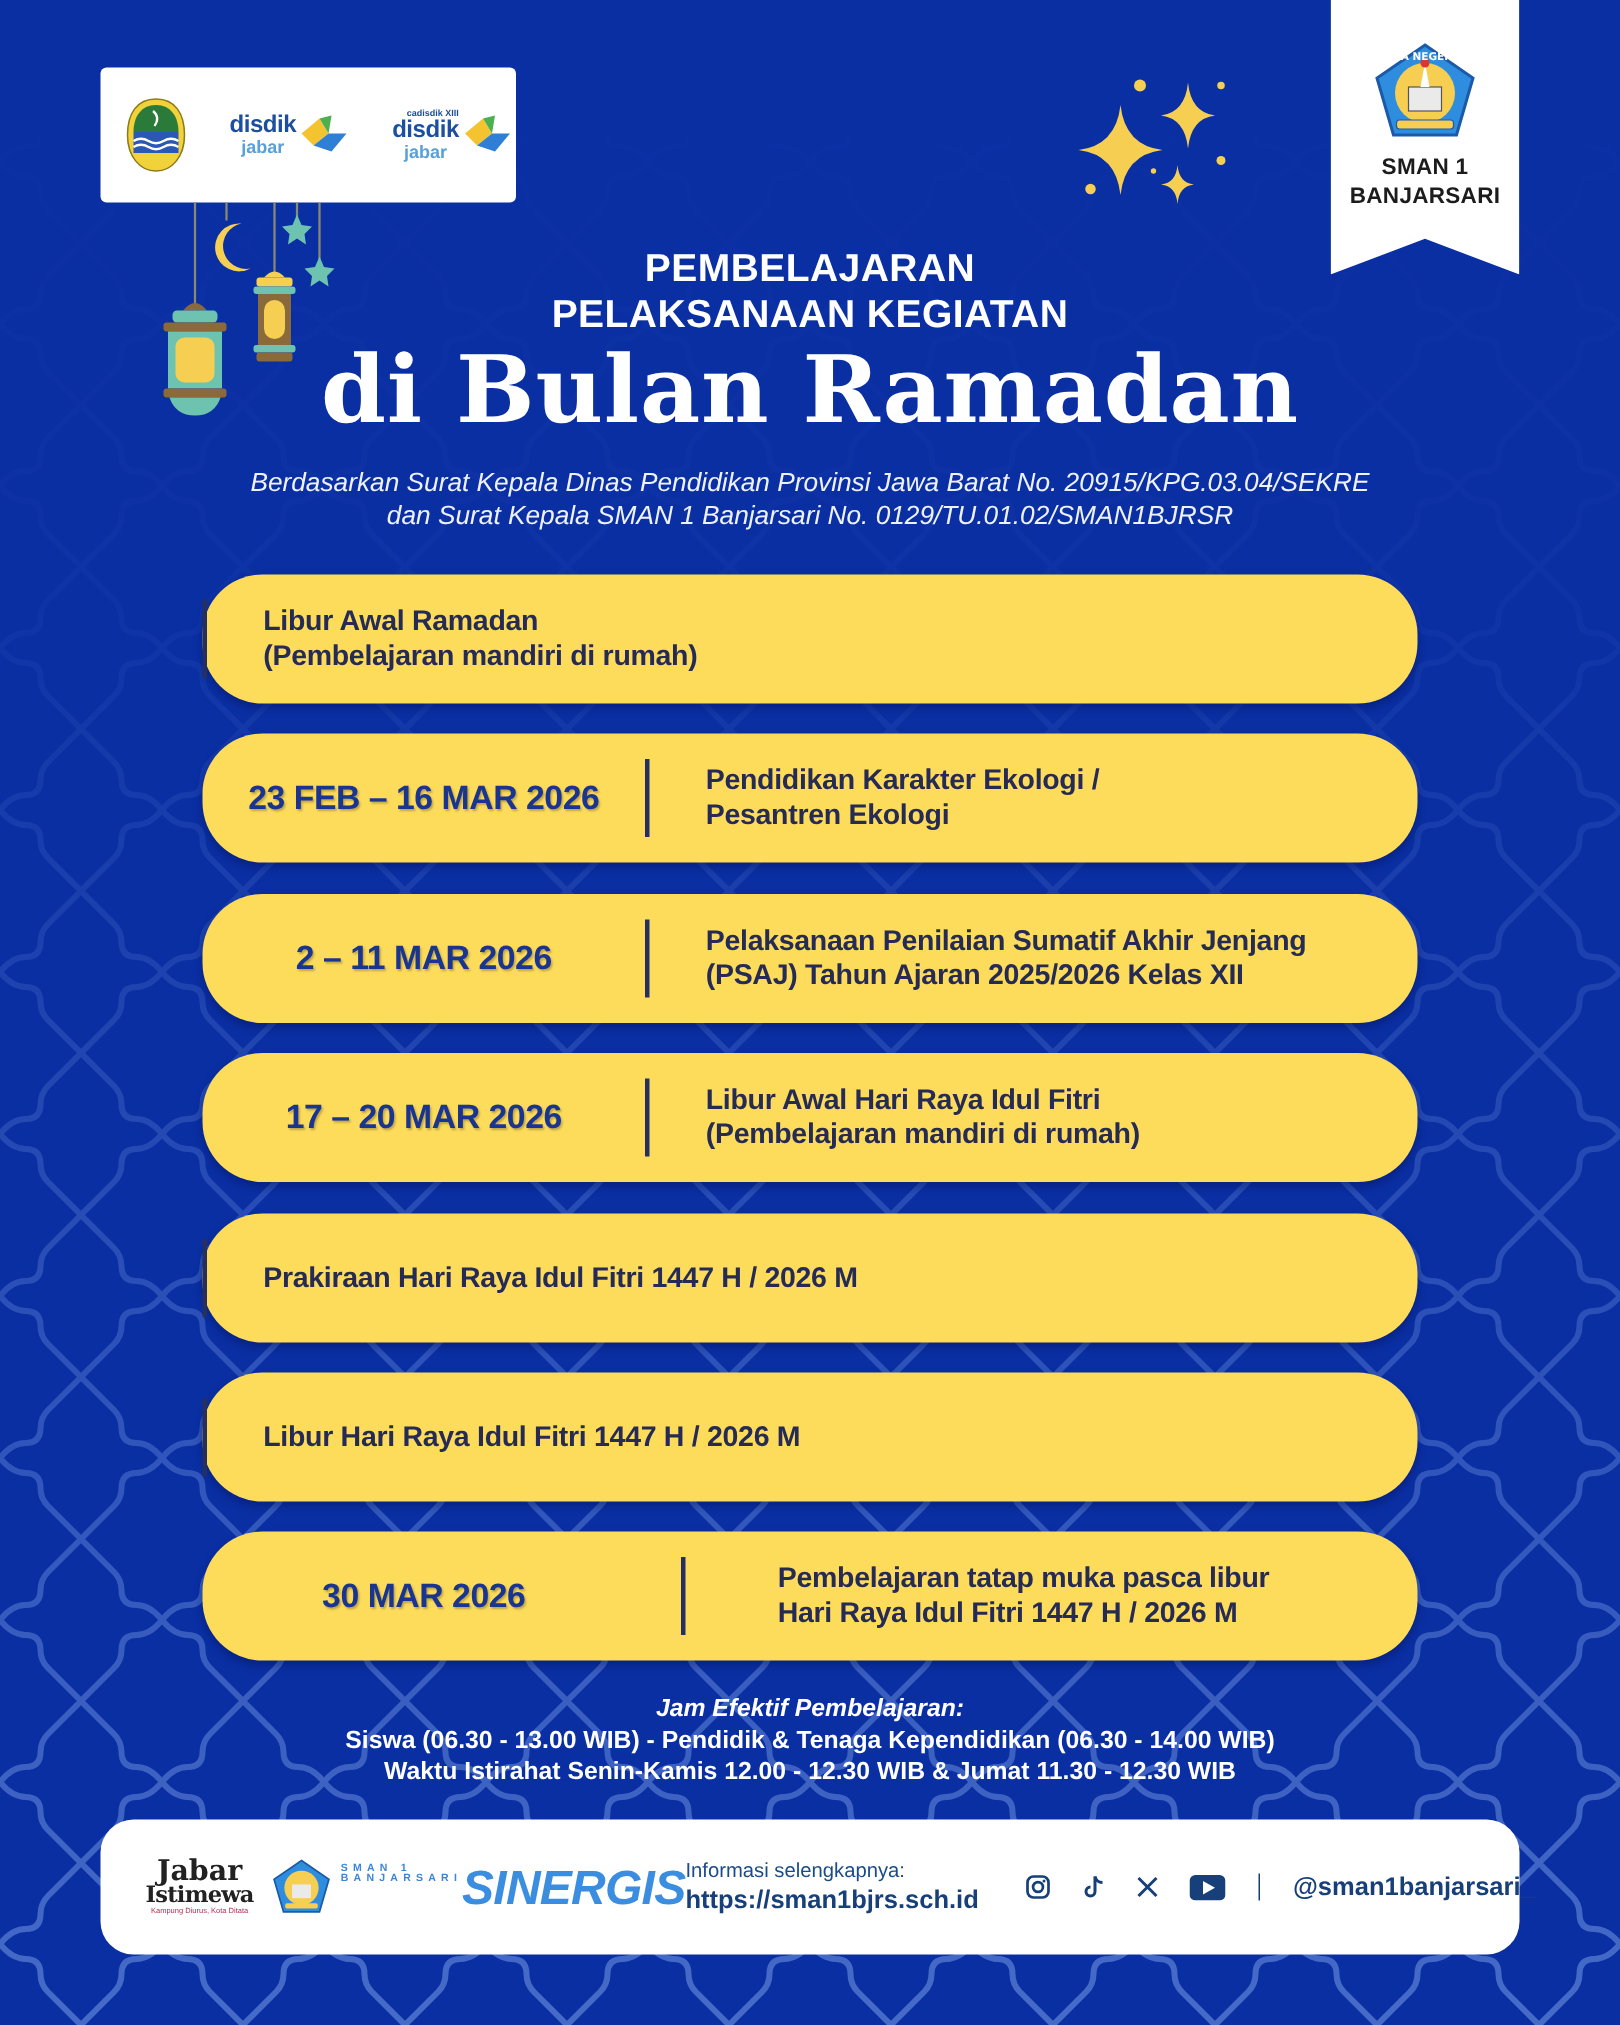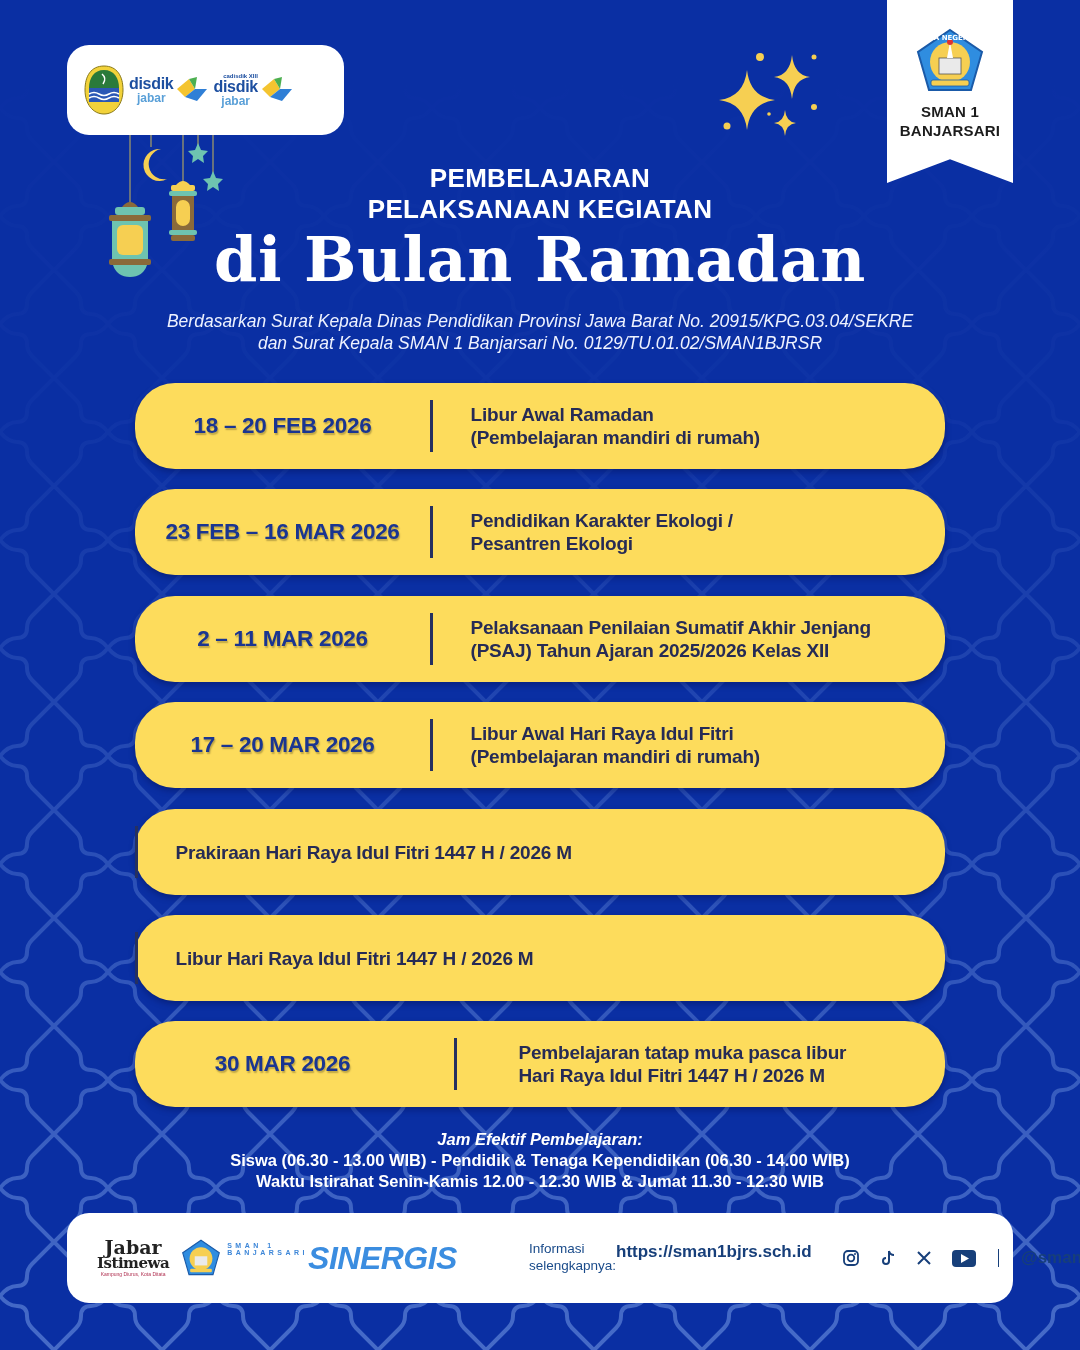--- a/index.html
+++ b/index.html
@@ -12,22 +12,22 @@
     }
     .bg-pattern {
       position: absolute; left: 0; top: 0; width: 1080px; height: 1350px;
       pointer-events: none;
     }
     .abs { position: absolute; }
 
     
     .logo-card {
       left: 67px; top: 45px; width: 277px; height: 90px;
-      background: #fff; border-radius: 22px;
-      display: flex; align-items: center; padding: 0 16px; gap: 4px;
+      background: #fff; border-radius: 4px;
+      display: flex; align-items: center; padding: 0 16px; gap: 28px;
     }
     .disdik-logo { display: flex; align-items: center; gap: 2px; }
     .disdik-text { display: flex; flex-direction: column; line-height: 1; }
     .disdik-text .sup { font-size: 6px; color: #1d4fa0; font-weight: bold; text-align: right; }
     .disdik-text .main { font-size: 16px; font-weight: bold; color: #1d4fa0; letter-spacing: -0.3px; }
     .disdik-text .sub { font-size: 12px; font-weight: bold; color: #5aa0d8; text-align: center; }
 
     
     .banner {
       left: 887px; top: 0; width: 126px; height: 183px;
@@ -93,21 +93,21 @@
       display: flex; align-items: center; padding-left: 30px;
     }
     .jabar-ist { display: flex; flex-direction: column; align-items: center; line-height: 0.9; width: 92px; }
     .jabar-ist .w1 { font-family: "DejaVu Serif", serif; font-size: 19px; color: #222; font-weight: bold; }
     .jabar-ist .w2 { font-family: "DejaVu Serif", serif; font-size: 15px; color: #222; font-weight: bold; letter-spacing: -0.5px; }
     .jabar-ist .tag { font-size: 5px; color: #b03050; margin-top: 2px; }
     .sinergis { display: flex; align-items: center; margin-left: 12px; gap: 6px; }
     .sinergis-text { display: flex; line-height: 1; }
     .sinergis-text .top { font-size: 7px; letter-spacing: 3.5px; color: #3c86d8; font-weight: bold; }
     .sinergis-text .main { font-size: 32px; font-weight: 900; color: #3b8de0; letter-spacing: -0.5px; font-style: italic; }
-    .info { margin-left: 72px; display: flex; flex-direction: row; line-height: 1.25; }
+    .info { display: flex; flex-direction: column; line-height: 1.25; }
     .info .label { font-size: 13.5px; color: #1a4b8a; }
     .info .url { font-size: 17px; font-weight: bold; color: #173f7a; }
     .social { margin-left: 30px; display: flex; align-items: center; gap: 20px; color: #173f7a; }
     .social .sep { width: 1.5px; height: 18px; background: #173f7a; margin: 0 2px; }
     .social .handle { font-size: 17px; font-weight: bold; color: #173f7a; }
     .icon { display: inline-flex; align-items: center; justify-content: center; }
   </style>
 </head>
 <body>
 
@@ -233,21 +233,20 @@
 </div>
 <div class="abs headline-big">di Bulan Ramadan</div>
 
 <div class="abs reference">
   <div>Berdasarkan Surat Kepala Dinas Pendidikan Provinsi Jawa Barat No. 20915/KPG.03.04/SEKRE</div>
   <div>dan Surat Kepala SMAN 1 Banjarsari No. 0129/TU.01.02/SMAN1BJRSR</div>
 </div>
 
 <div class="abs schedule">
   <div class="pill" style="top:0px;">
-    <div class="pill-date">18 – 20 FEB 2026</div>
     <div class="pill-divider"></div>
     <div class="pill-desc">Libur Awal Ramadan
 (Pembelajaran mandiri di rumah)</div>
   </div>
   <div class="pill" style="top:106px;">
     <div class="pill-date">23 FEB – 16 MAR 2026</div>
     <div class="pill-divider"></div>
     <div class="pill-desc">Pendidikan Karakter Ekologi /
 Pesantren Ekologi</div>
   </div>

